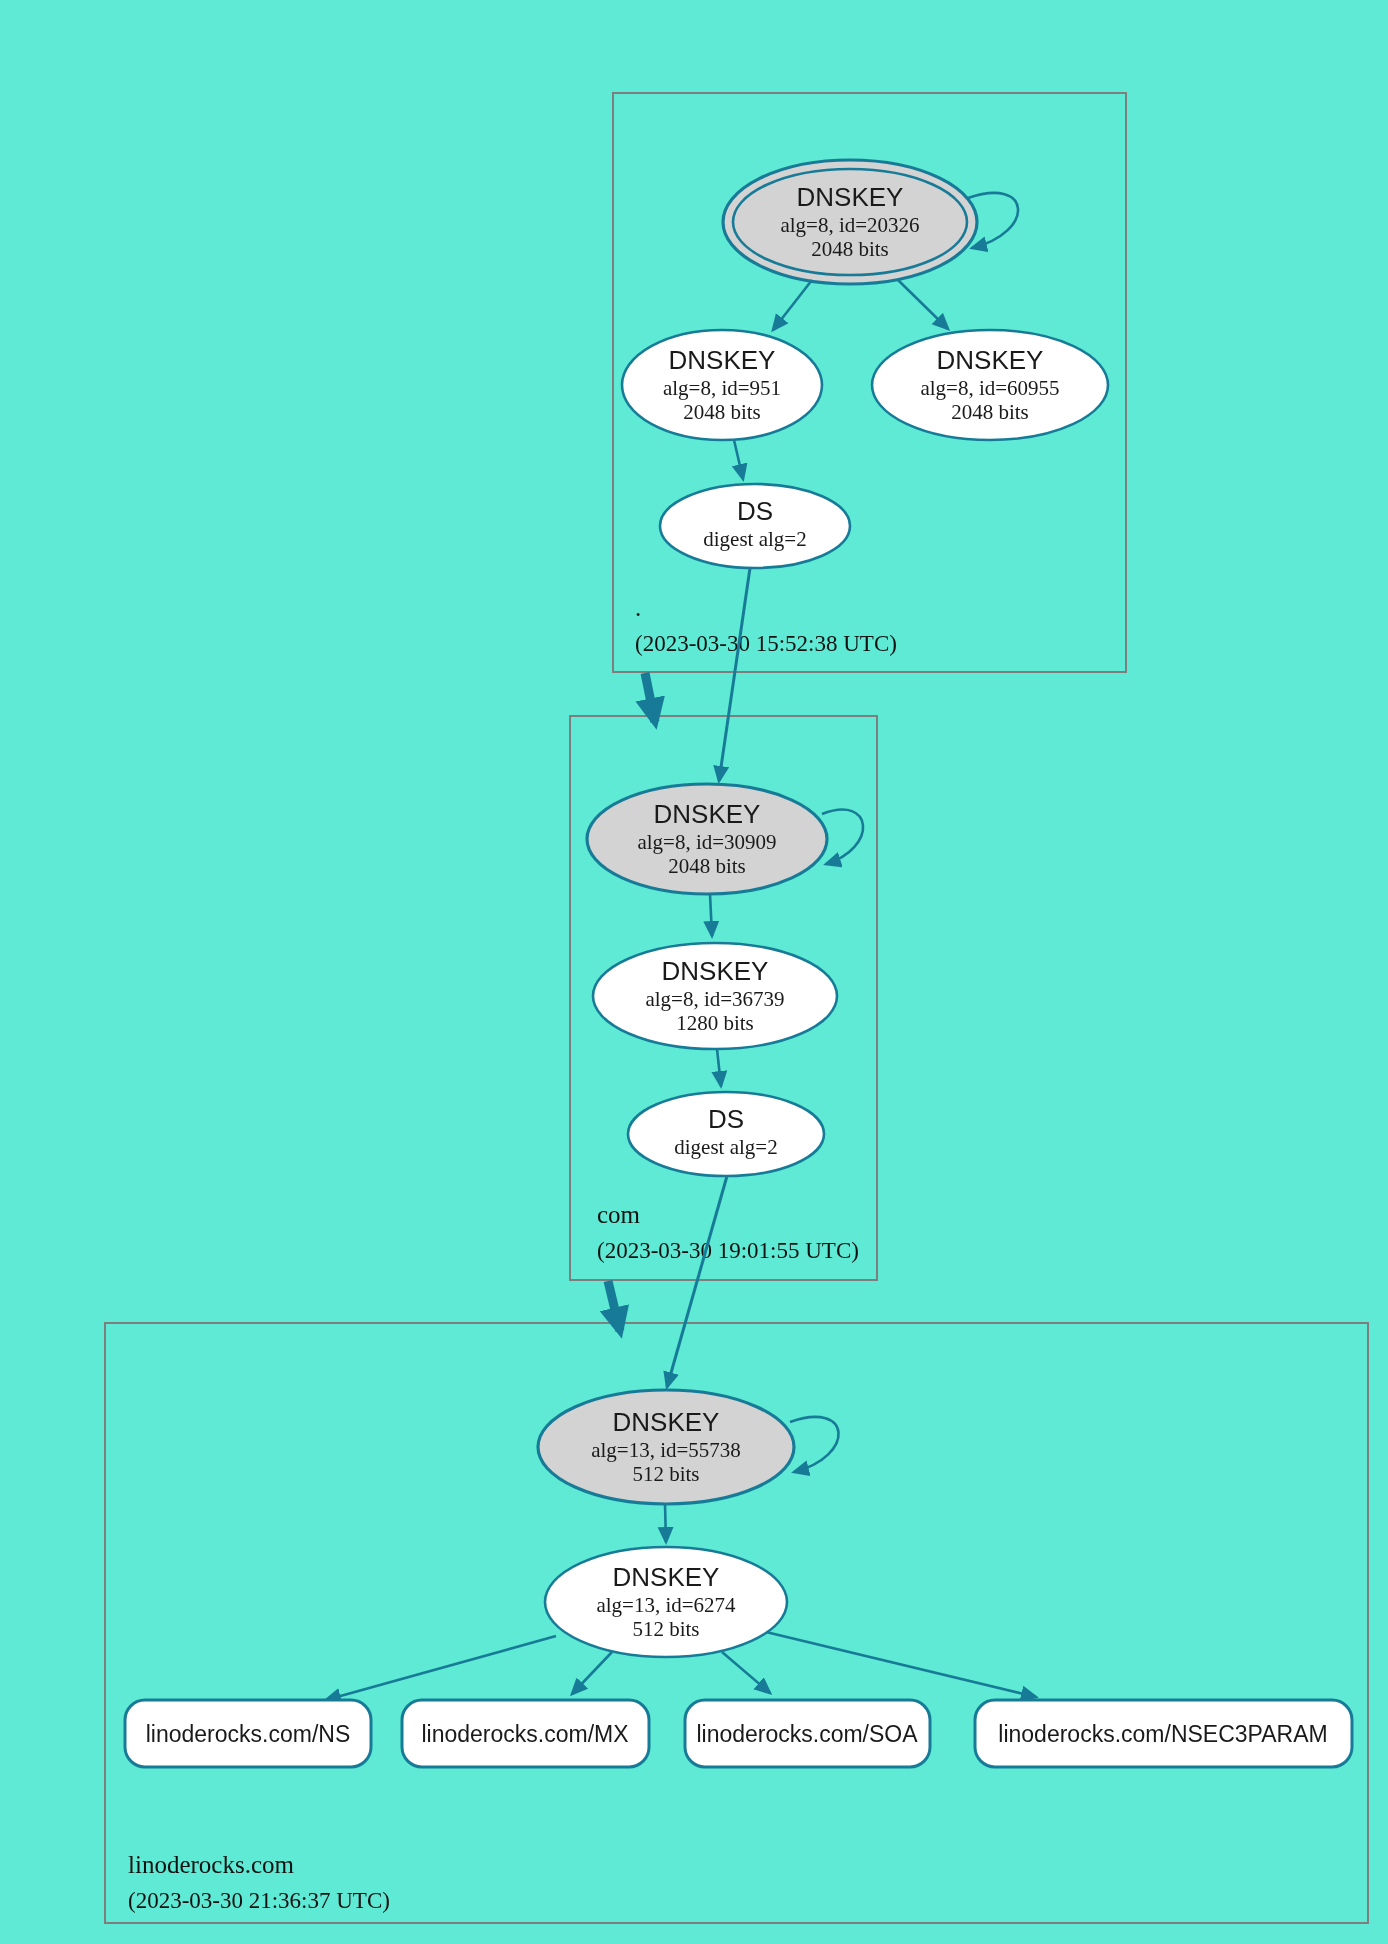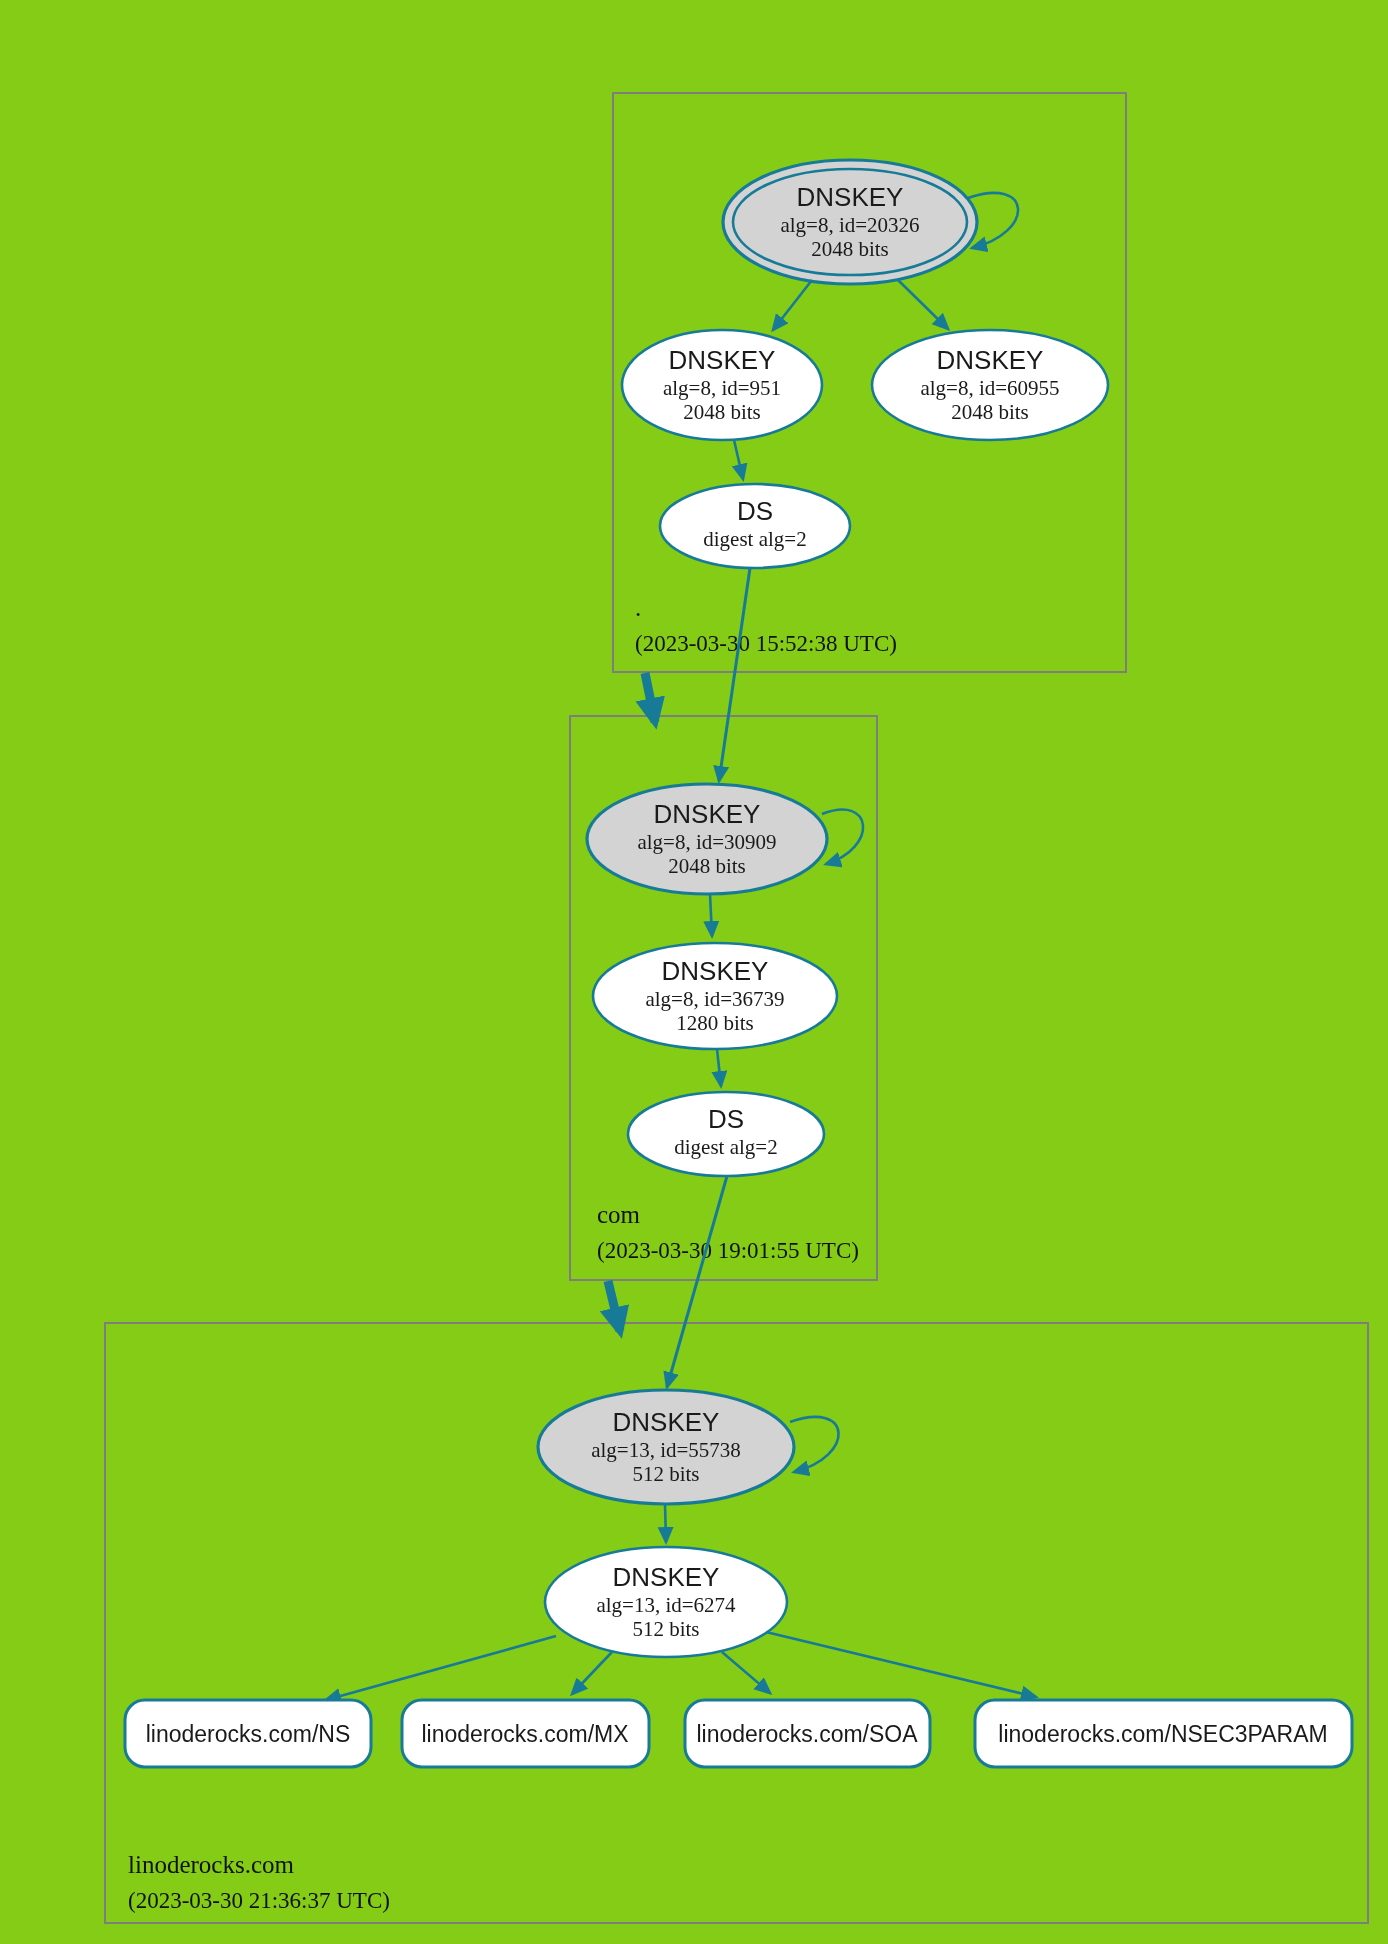--- a/index.html
+++ b/index.html
@@ -4,21 +4,21 @@
 <style>
   html, body {
     margin: 0;
     padding: 0;
     background: #ffffff;
   }
   .stage {
     position: relative;
     width: 1388px;
     height: 1944px;
-    background: #84cc16;
+    background: #5eead4;
     font-family: "Liberation Serif", serif;
   }
   svg { display: block; }
 
   .zone-box {
     fill: none;
     stroke: #7e7e7e;
     stroke-width: 2;
   }
   .node-ellipse {

